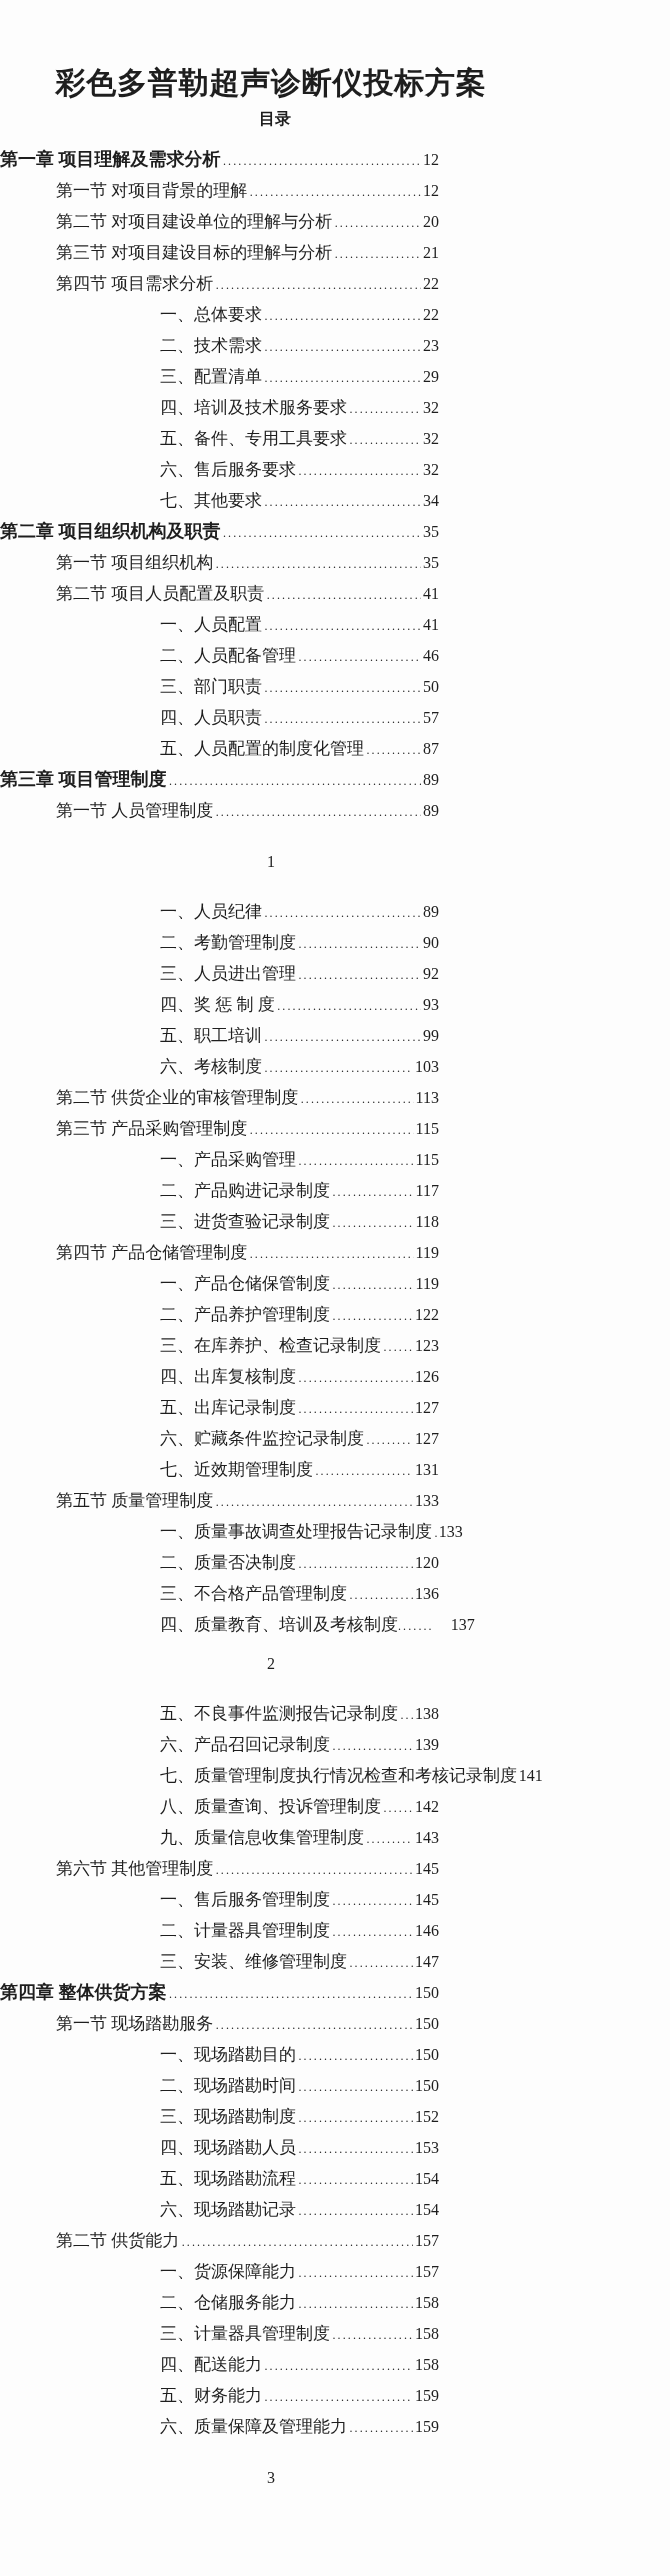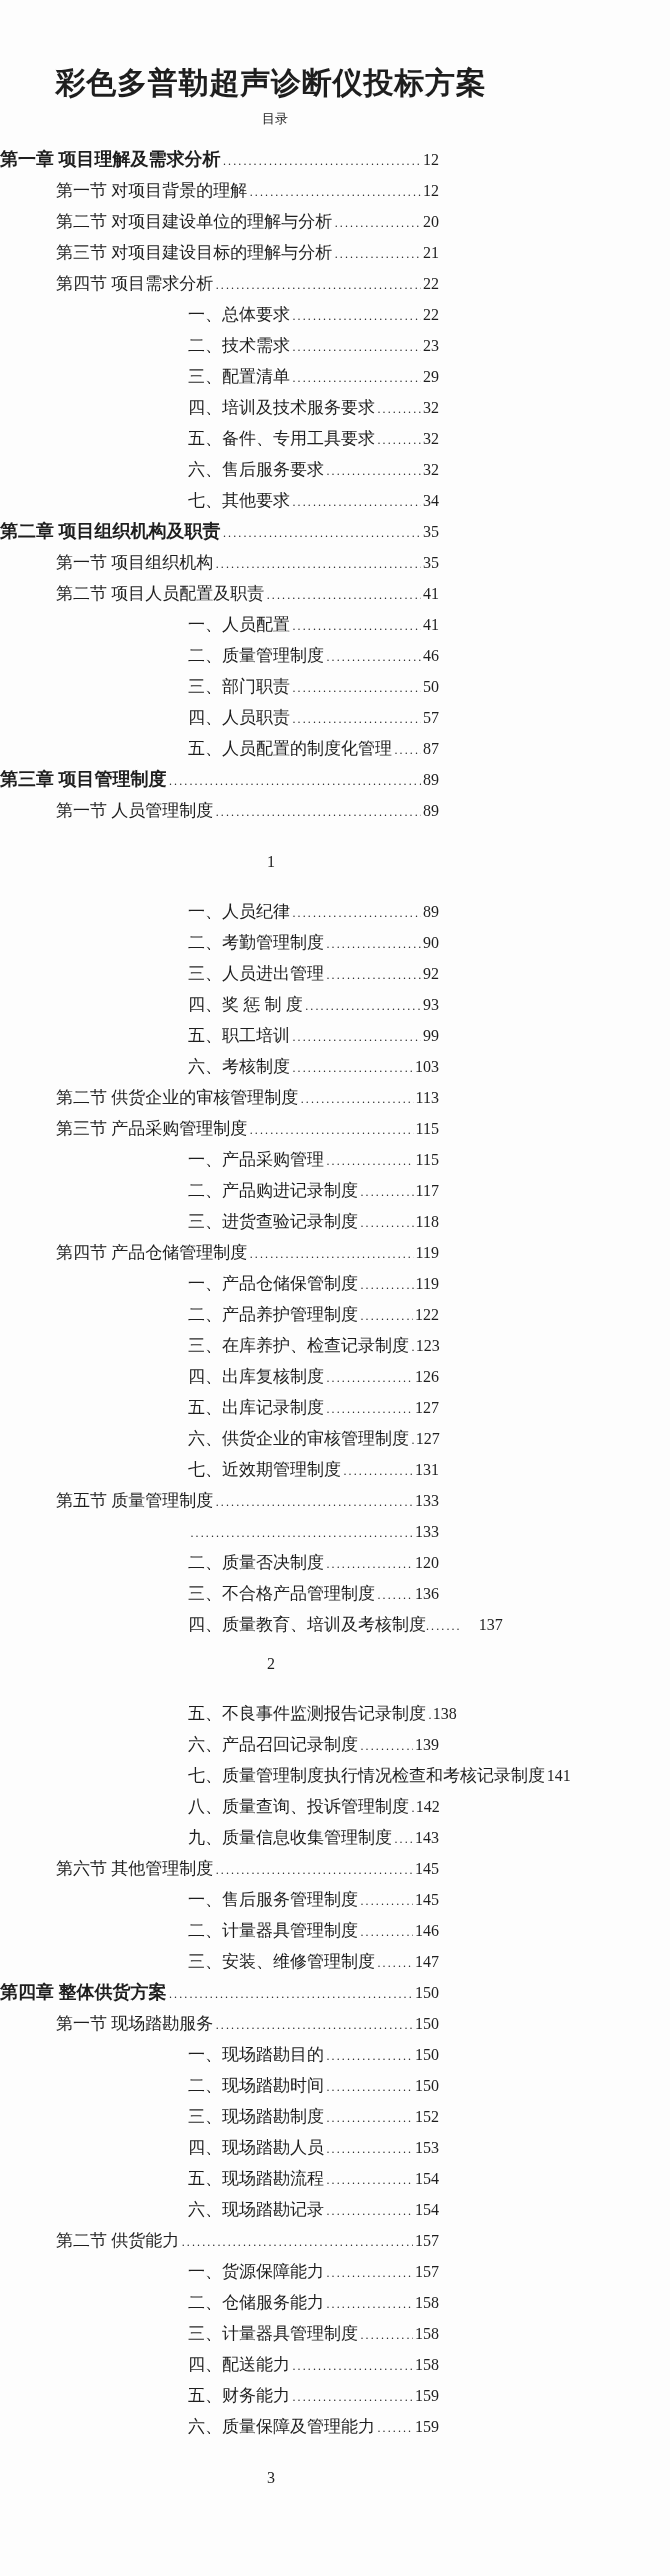--- a/index.html
+++ b/index.html
@@ -14,38 +14,38 @@
   .doc-title{
     padding-top:66px;
     text-align:center;
     font-size:30px;
     font-weight:bold;
     letter-spacing:0.8px;
     line-height:34px;
   }
   .toc-heading{
     text-align:center;
-    font-size:13px;
-    font-weight:normal;
+    font-size:16px;
+    font-weight:bold;
     line-height:22px;
     margin-top:8.4px;
     margin-left:8px;
   }
   .entries{margin-top:13.5px;}
   .row{
     display:flex;
     align-items:baseline;
     height:31px;
     line-height:31px;
     padding-right:103px;
     box-sizing:border-box;
   }
   .row.chapter{}
   .row.section{padding-left:56px;}
-  .row.item{padding-left:160px;margin-left:28px;}
+  .row.item{padding-left:160px;}
   .label{
     white-space:nowrap;
     font-size:17px;
   }
   .row.chapter .label{
     font-weight:bold;
     font-size:18px;
   }
   .dots{
     flex:1 1 auto;
@@ -157,21 +157,21 @@
         <span class="label">第二节 项目人员配置及职责</span>
         <span class="dots">........................................................................................................................</span>
         <span class="pagenum">41</span>
       </div>
       <div class="row item">
         <span class="label">一、人员配置</span>
         <span class="dots">........................................................................................................................</span>
         <span class="pagenum">41</span>
       </div>
       <div class="row item">
-        <span class="label">二、质量管理制度</span>
+        <span class="label">二、人员配备管理</span>
         <span class="dots">........................................................................................................................</span>
         <span class="pagenum">46</span>
       </div>
       <div class="row item">
         <span class="label">三、部门职责</span>
         <span class="dots">........................................................................................................................</span>
         <span class="pagenum">50</span>
       </div>
       <div class="row item">
         <span class="label">四、人员职责</span>
@@ -276,35 +276,36 @@
         <span class="label">四、出库复核制度</span>
         <span class="dots">........................................................................................................................</span>
         <span class="pagenum">126</span>
       </div>
       <div class="row item">
         <span class="label">五、出库记录制度</span>
         <span class="dots">........................................................................................................................</span>
         <span class="pagenum">127</span>
       </div>
       <div class="row item">
-        <span class="label">六、供货企业的审核管理制度</span>
+        <span class="label">六、贮藏条件监控记录制度</span>
         <span class="dots">........................................................................................................................</span>
         <span class="pagenum">127</span>
       </div>
       <div class="row item">
         <span class="label">七、近效期管理制度</span>
         <span class="dots">........................................................................................................................</span>
         <span class="pagenum">131</span>
       </div>
       <div class="row section">
         <span class="label">第五节 质量管理制度</span>
         <span class="dots">........................................................................................................................</span>
         <span class="pagenum">133</span>
       </div>
       <div class="row item">
+        <span class="label">一、质量事故调查处理报告记录制度</span>
         <span class="dots">........................................................................................................................</span>
         <span class="pagenum">133</span>
       </div>
       <div class="row item">
         <span class="label">二、质量否决制度</span>
         <span class="dots">........................................................................................................................</span>
         <span class="pagenum">120</span>
       </div>
       <div class="row item">
         <span class="label">三、不合格产品管理制度</span>

